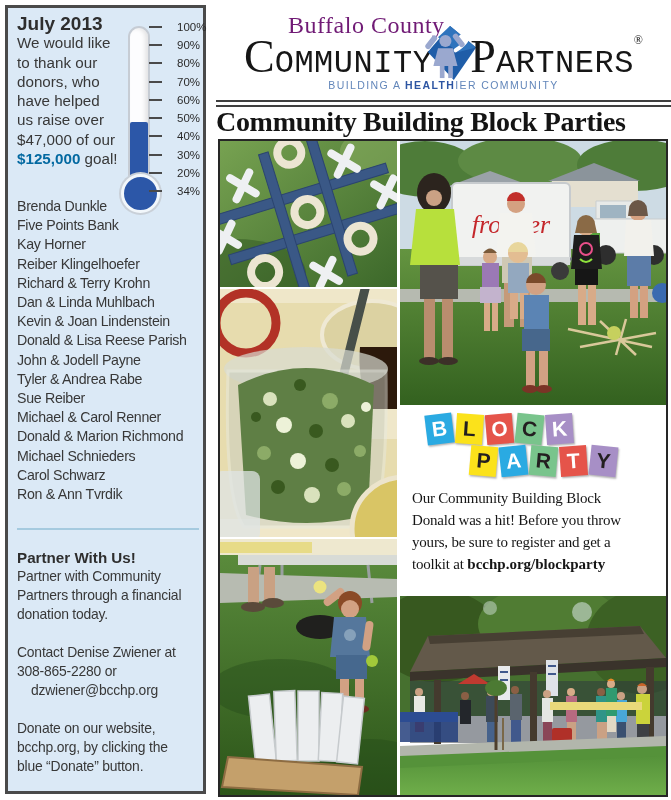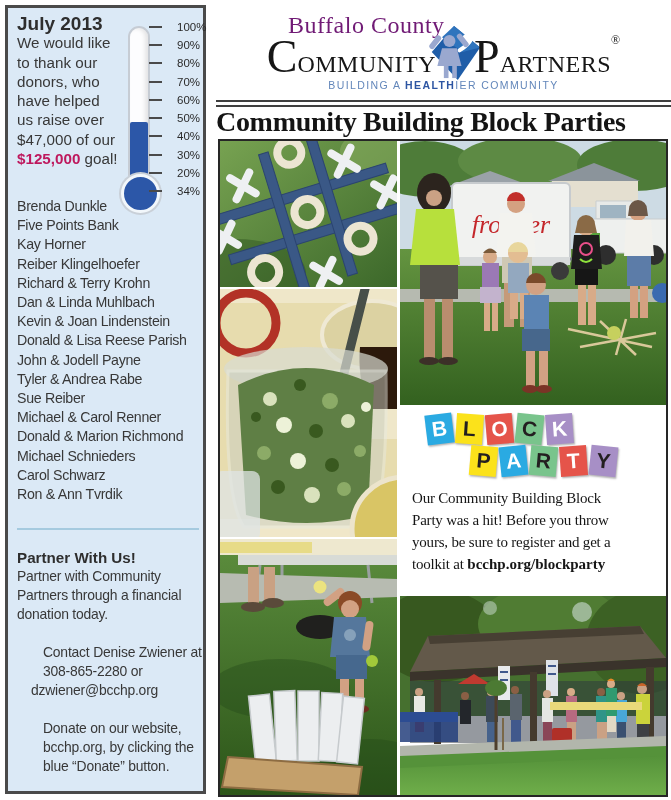--- a/index.html
+++ b/index.html
@@ -5,49 +5,49 @@
   html,body{margin:0;padding:0;}
   body{width:671px;height:800px;position:relative;background:#ffffff;overflow:hidden;
        font-family:"Liberation Sans",sans-serif;color:#383838;}
   .pre{white-space:pre-line;}
 
   
   .sidebar{position:absolute;left:5px;top:5px;width:201px;height:789px;background:#dbe9f6;
            border:3px solid #4a4a4a;box-sizing:border-box;}
   .intro{position:absolute;left:9px;top:6px;width:120px;font-size:15.2px;line-height:19.3px;}
   .intro .month{font-weight:bold;font-size:19px;color:#2e2e2e;}
-  .goal-line b{color:#be185d;}
+  .goal-line b{color:#0369a1;}
 
   .thermo{position:absolute;top:10px;right:3px;width:80px;height:196px;}
   .tube{position:absolute;left:8px;top:8px;width:18px;height:152px;background:#fdfdfe;
         border:2px solid #c6ccd4;border-radius:11px 11px 5px 5px;box-shadow:inset -3px 0 4px rgba(0,0,0,.10);}
   .tfill{position:absolute;left:0;right:0;bottom:0;height:38%;background:#2c57a8;border-radius:2px 2px 4px 4px;}
   .bulb{position:absolute;left:1px;top:156px;width:33px;height:33px;border-radius:50%;
         background:#2c57a8;border:3px solid #f2f7fb;box-shadow:0 0 0 2px #c9d0d8;}
   .ticks{position:absolute;left:29px;top:3px;height:176px;display:flex;flex-direction:column;justify-content:space-between;}
   .tickrow{display:flex;align-items:center;gap:15px;font-size:11.5px;color:#2b2b2b;}
   .tickline{width:13px;height:2px;background:#4a4a4a;flex:none;}
 
   .donors{position:absolute;left:9px;top:189px;width:190px;font-size:14.2px;line-height:19.2px;
           letter-spacing:-0.3px;white-space:nowrap;}
   .divider{position:absolute;left:9px;top:520px;width:182px;height:2px;background:#a5cadf;}
   .partner{position:absolute;left:9px;top:540px;width:188px;font-size:13.9px;line-height:19px;letter-spacing:-0.2px;}
   .partner .heading{font-weight:bold;font-size:15.2px;color:#2e2e2e;letter-spacing:0;}
-  .partner .indent{margin:19px 0 0 26px;}
+  .partner .indent{margin:19px 0 0 0;}
   .email{margin-left:14px;}
 
   
   .header{position:absolute;left:216px;top:0;width:455px;height:139px;}
   .brand{position:absolute;left:0;top:0;width:455px;height:97px;}
   .county{position:absolute;left:72px;top:12px;font-family:"Liberation Serif",serif;font-size:24px;
           color:#701a75;letter-spacing:0.5px;}
   .brand-main{position:absolute;left:0;top:24px;width:455px;text-align:center;white-space:nowrap;
               font-family:"Liberation Serif",serif;color:#161616;line-height:1;}
   .brand-main .big{font-size:46px;}
-  .brand-main .rest{font-size:24px;letter-spacing:0.5px;}
+  .brand-main .rest{font-size:32px;letter-spacing:0.5px;font-family:Liberation Mono, monospace;}
   .brand-main .reg{font-size:12px;vertical-align:28px;}
   .brand-main svg{vertical-align:-10px;margin:0 -7px;}
   .tagline{position:absolute;left:0;top:79px;width:455px;text-align:center;font-size:10.5px;
            letter-spacing:1.4px;color:#6286ba;}
   .tagline b{color:#2d55a2;}
   .rules{position:absolute;left:0;top:100px;width:455px;height:3px;
          border-top:2px solid #3f3f3f;border-bottom:2px solid #3f3f3f;box-sizing:content-box;}
   .headline{position:absolute;left:0;top:106px;width:455px;font-family:"Liberation Serif",serif;
             font-weight:bold;font-size:28px;color:#141414;letter-spacing:-0.3px;}
 
@@ -434,21 +434,21 @@
     </div>
     <div class="tiles-row row2">
       <span class="tile" style="background: rgb(251, 226, 27); color: rgb(35, 31, 32); transform: rotate(5deg);">P</span>
       <span class="tile" style="background: rgb(42, 170, 226); color: rgb(255, 255, 255); transform: rotate(-6deg);">A</span>
       <span class="tile" style="background: rgb(121, 196, 140); color: rgb(35, 31, 32); transform: rotate(5deg);">R</span>
       <span class="tile" style="background: rgb(229, 84, 74); color: rgb(255, 255, 255); transform: rotate(-4deg);">T</span>
       <span class="tile" style="background: rgb(167, 143, 198); color: rgb(35, 31, 32); transform: rotate(6deg);">Y</span>
     </div>
     <div class="promo">
       <div class="pre">Our Community Building Block
-Party was a hit! Before you throw
+Donald was a hit! Before you throw
 yours, be sure to register and get a</div>
       <div><span>toolkit at </span><b>bcchp.org/blockparty</b></div>
     </div>
   </div>
 
   <div class="ph ph5">
     <svg viewBox="0 0 266 199" preserveAspectRatio="none">
       <defs>
         <linearGradient id="gr5" x1="0" y1="0" x2="0" y2="1">
           <stop offset="0" stop-color="#55923a"></stop>

